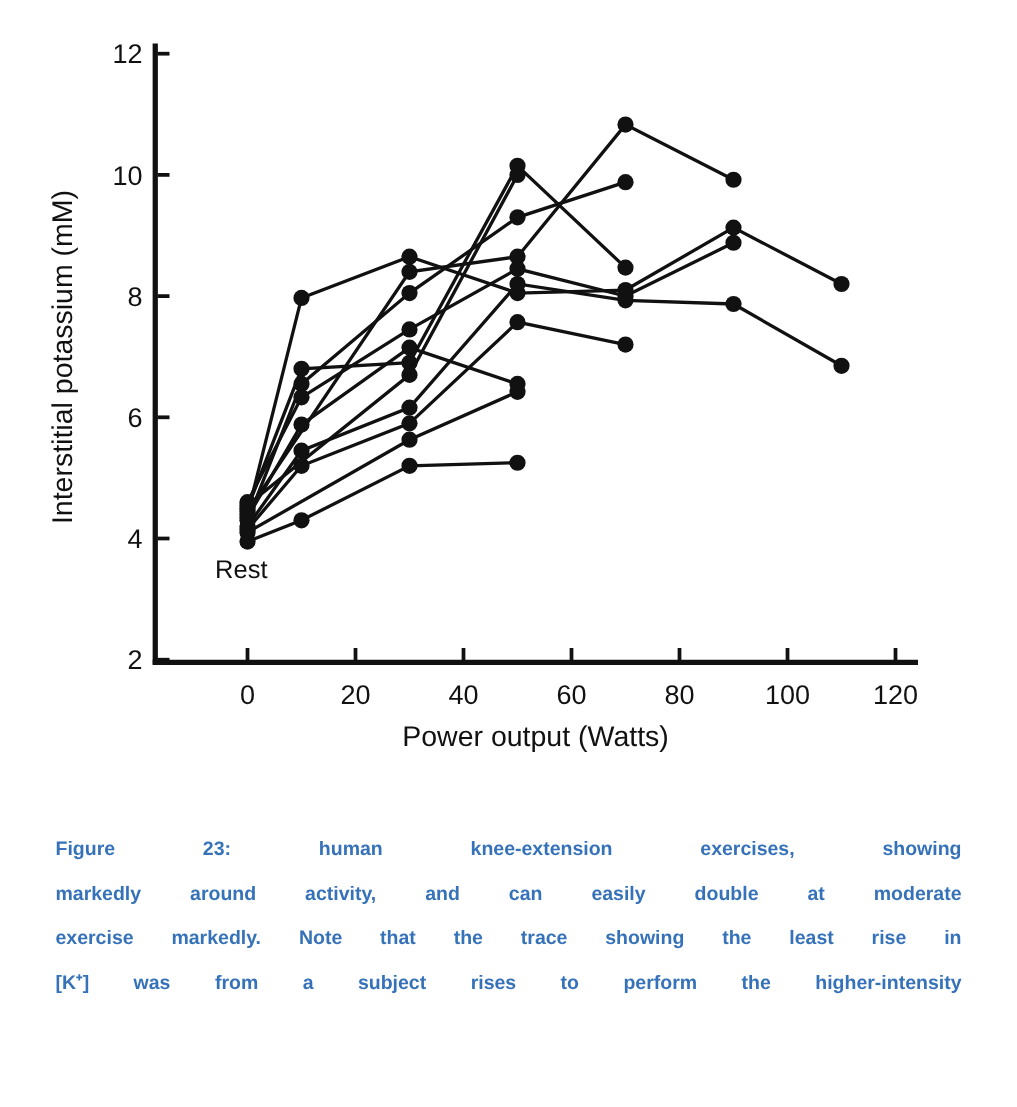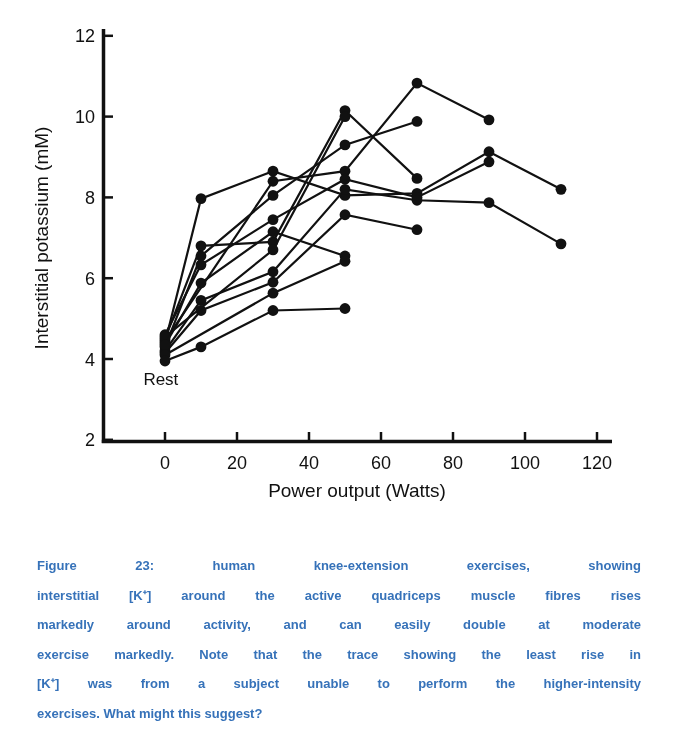--- a/index.html
+++ b/index.html
@@ -122,18 +122,16 @@
         <circle cx="345" cy="308.5" r="5.4" fill="#111111"></circle>
       </g>
     <g id="anno-layer">
         <text x="143.4" y="385.26" text-anchor="start" class="rest-label">Rest</text>
       </g>
   </svg>
 </div>
 
 <div class="figure-caption" style="color: rgb(54, 114, 185);">
     <div class="cap-line">Figure 23: human knee-extension exercises, showing</div>
-    <div class="cap-line">interstitial [K⁺] around the active quadriceps muscle fibres rises</div>
     <div class="cap-line">markedly around activity, and can easily double at moderate</div>
     <div class="cap-line">exercise markedly. Note that the trace showing the least rise in</div>
-    <div class="cap-line">[K⁺] was from a subject unable to perform the higher-intensity</div>
-    <div class="cap-line last">exercises. What might this suggest?</div>
+    <div class="cap-line">[K⁺] was from a subject rises to perform the higher-intensity</div>
   </div>
 
 </body></html>

